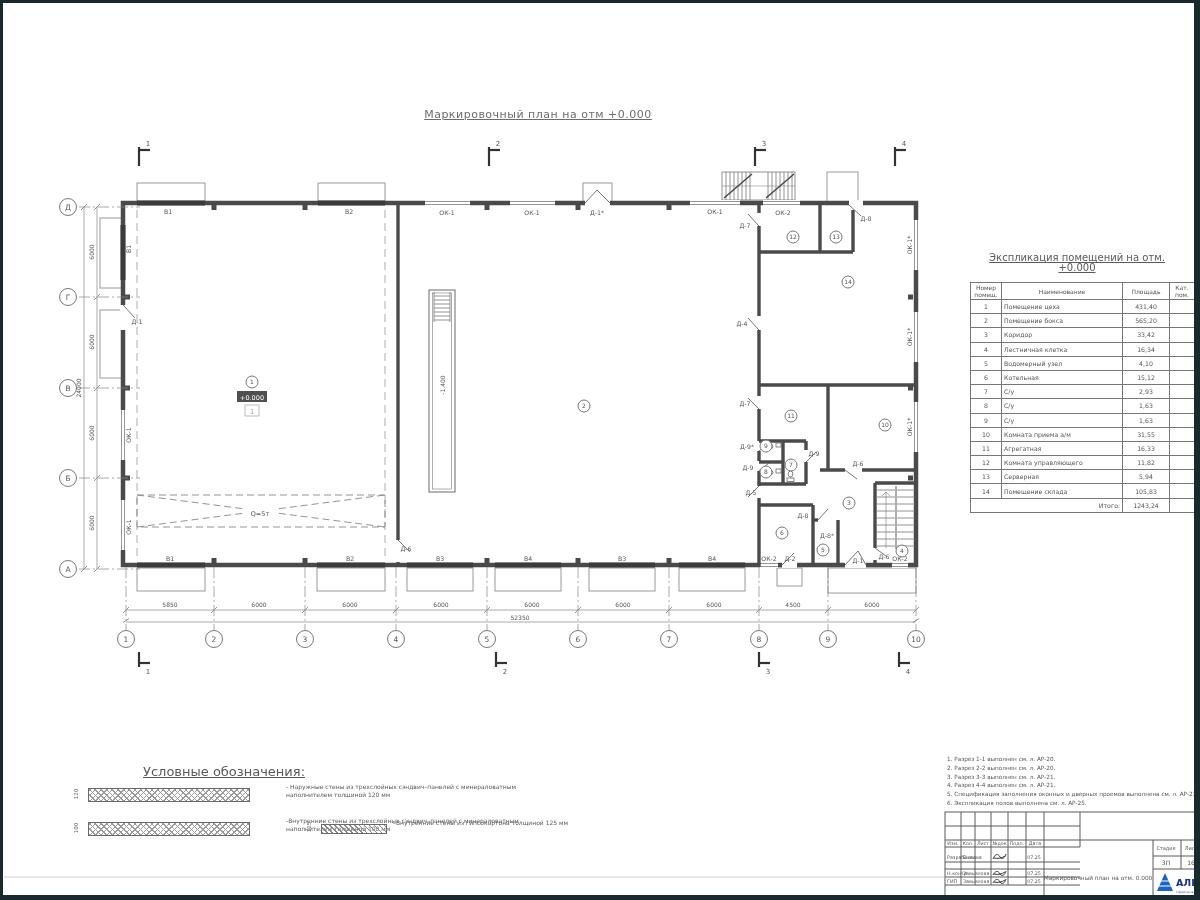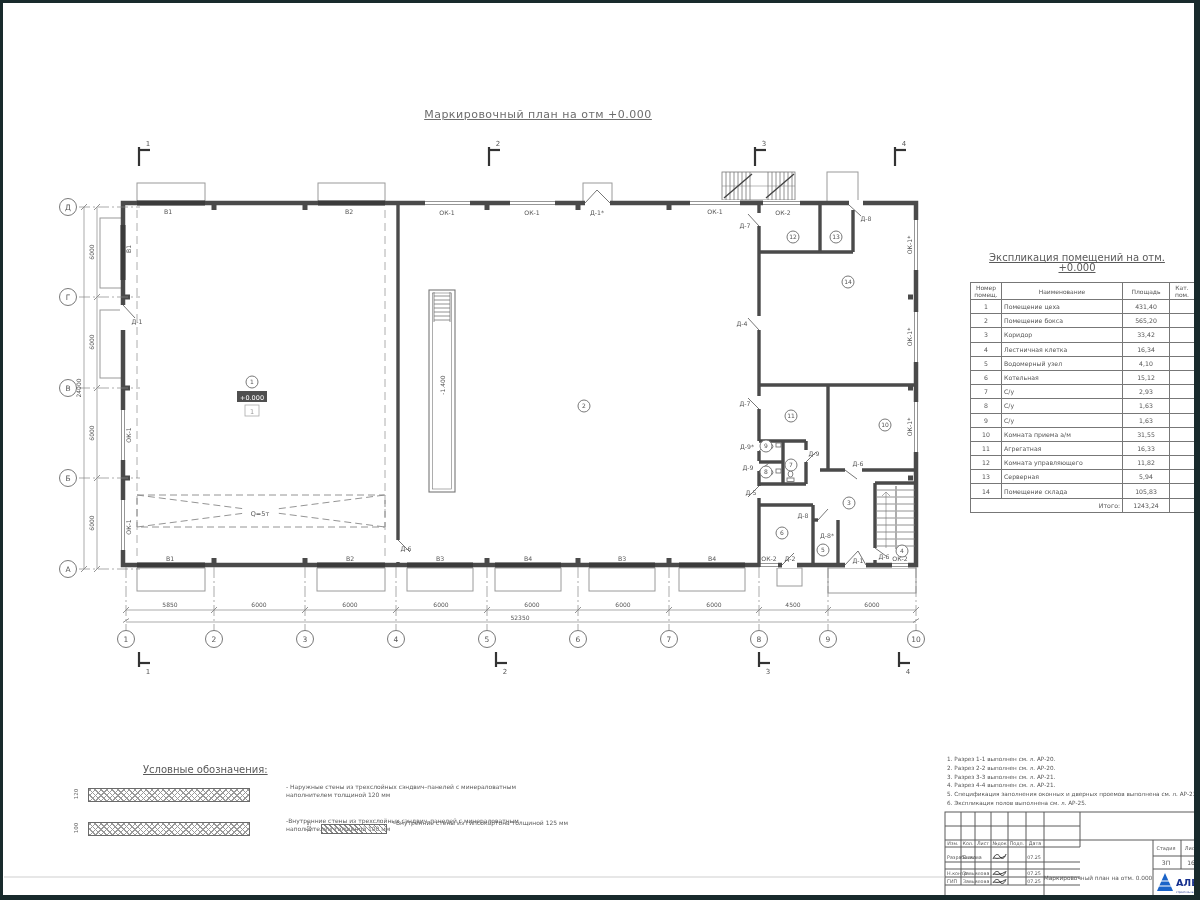--- a/index.html
+++ b/index.html
@@ -13,21 +13,21 @@
   .sched-title{font-size:10px;text-align:center;text-decoration:underline;color:#5a5a5a;margin-bottom:9px;line-height:10px;}
   table.sch{border-collapse:collapse;width:100%;table-layout:fixed;}
   table.sch td,table.sch th{border:1px solid #777;font-weight:normal;font-size:6.2px;color:#555;
     padding:1px 2px;height:11.2px;overflow:hidden;white-space:nowrap;}
   table.sch th{text-align:center;font-size:6px;line-height:7px;white-space:normal;}
   .c-num{width:26px;text-align:center;}
   .c-name{width:116px;text-align:left;}
   .c-area{width:42px;text-align:center;}
   .c-cat{width:20px;}
   
-  .leg-title{left:140px;top:761px;font-size:10px;color:#5a5a5a;text-decoration:underline;}
+  .leg-title{left:140px;top:761px;font-size:13px;color:#5a5a5a;text-decoration:underline;}
   .leg-sym{border:1px solid #6a6a6a;}
   .hatch-cross{background-image:
      repeating-linear-gradient(45deg,#9a9a9a 0,#9a9a9a 1px,transparent 1px,transparent 4px),
      repeating-linear-gradient(-45deg,#9a9a9a 0,#9a9a9a 1px,transparent 1px,transparent 4px);}
   .hatch-diag{background-image:
      repeating-linear-gradient(45deg,#8a8a8a 0,#8a8a8a 1px,transparent 1px,transparent 3.5px);}
   .leg-txt{font-size:6px;line-height:8.2px;color:#5a5a5a;}
   .leg-dim{font-size:5.5px;color:#666;transform:rotate(-90deg);transform-origin:center;}
   
   .notes{left:944px;top:752px;width:252px;font-size:5.7px;line-height:8.8px;color:#555;white-space:nowrap;}

